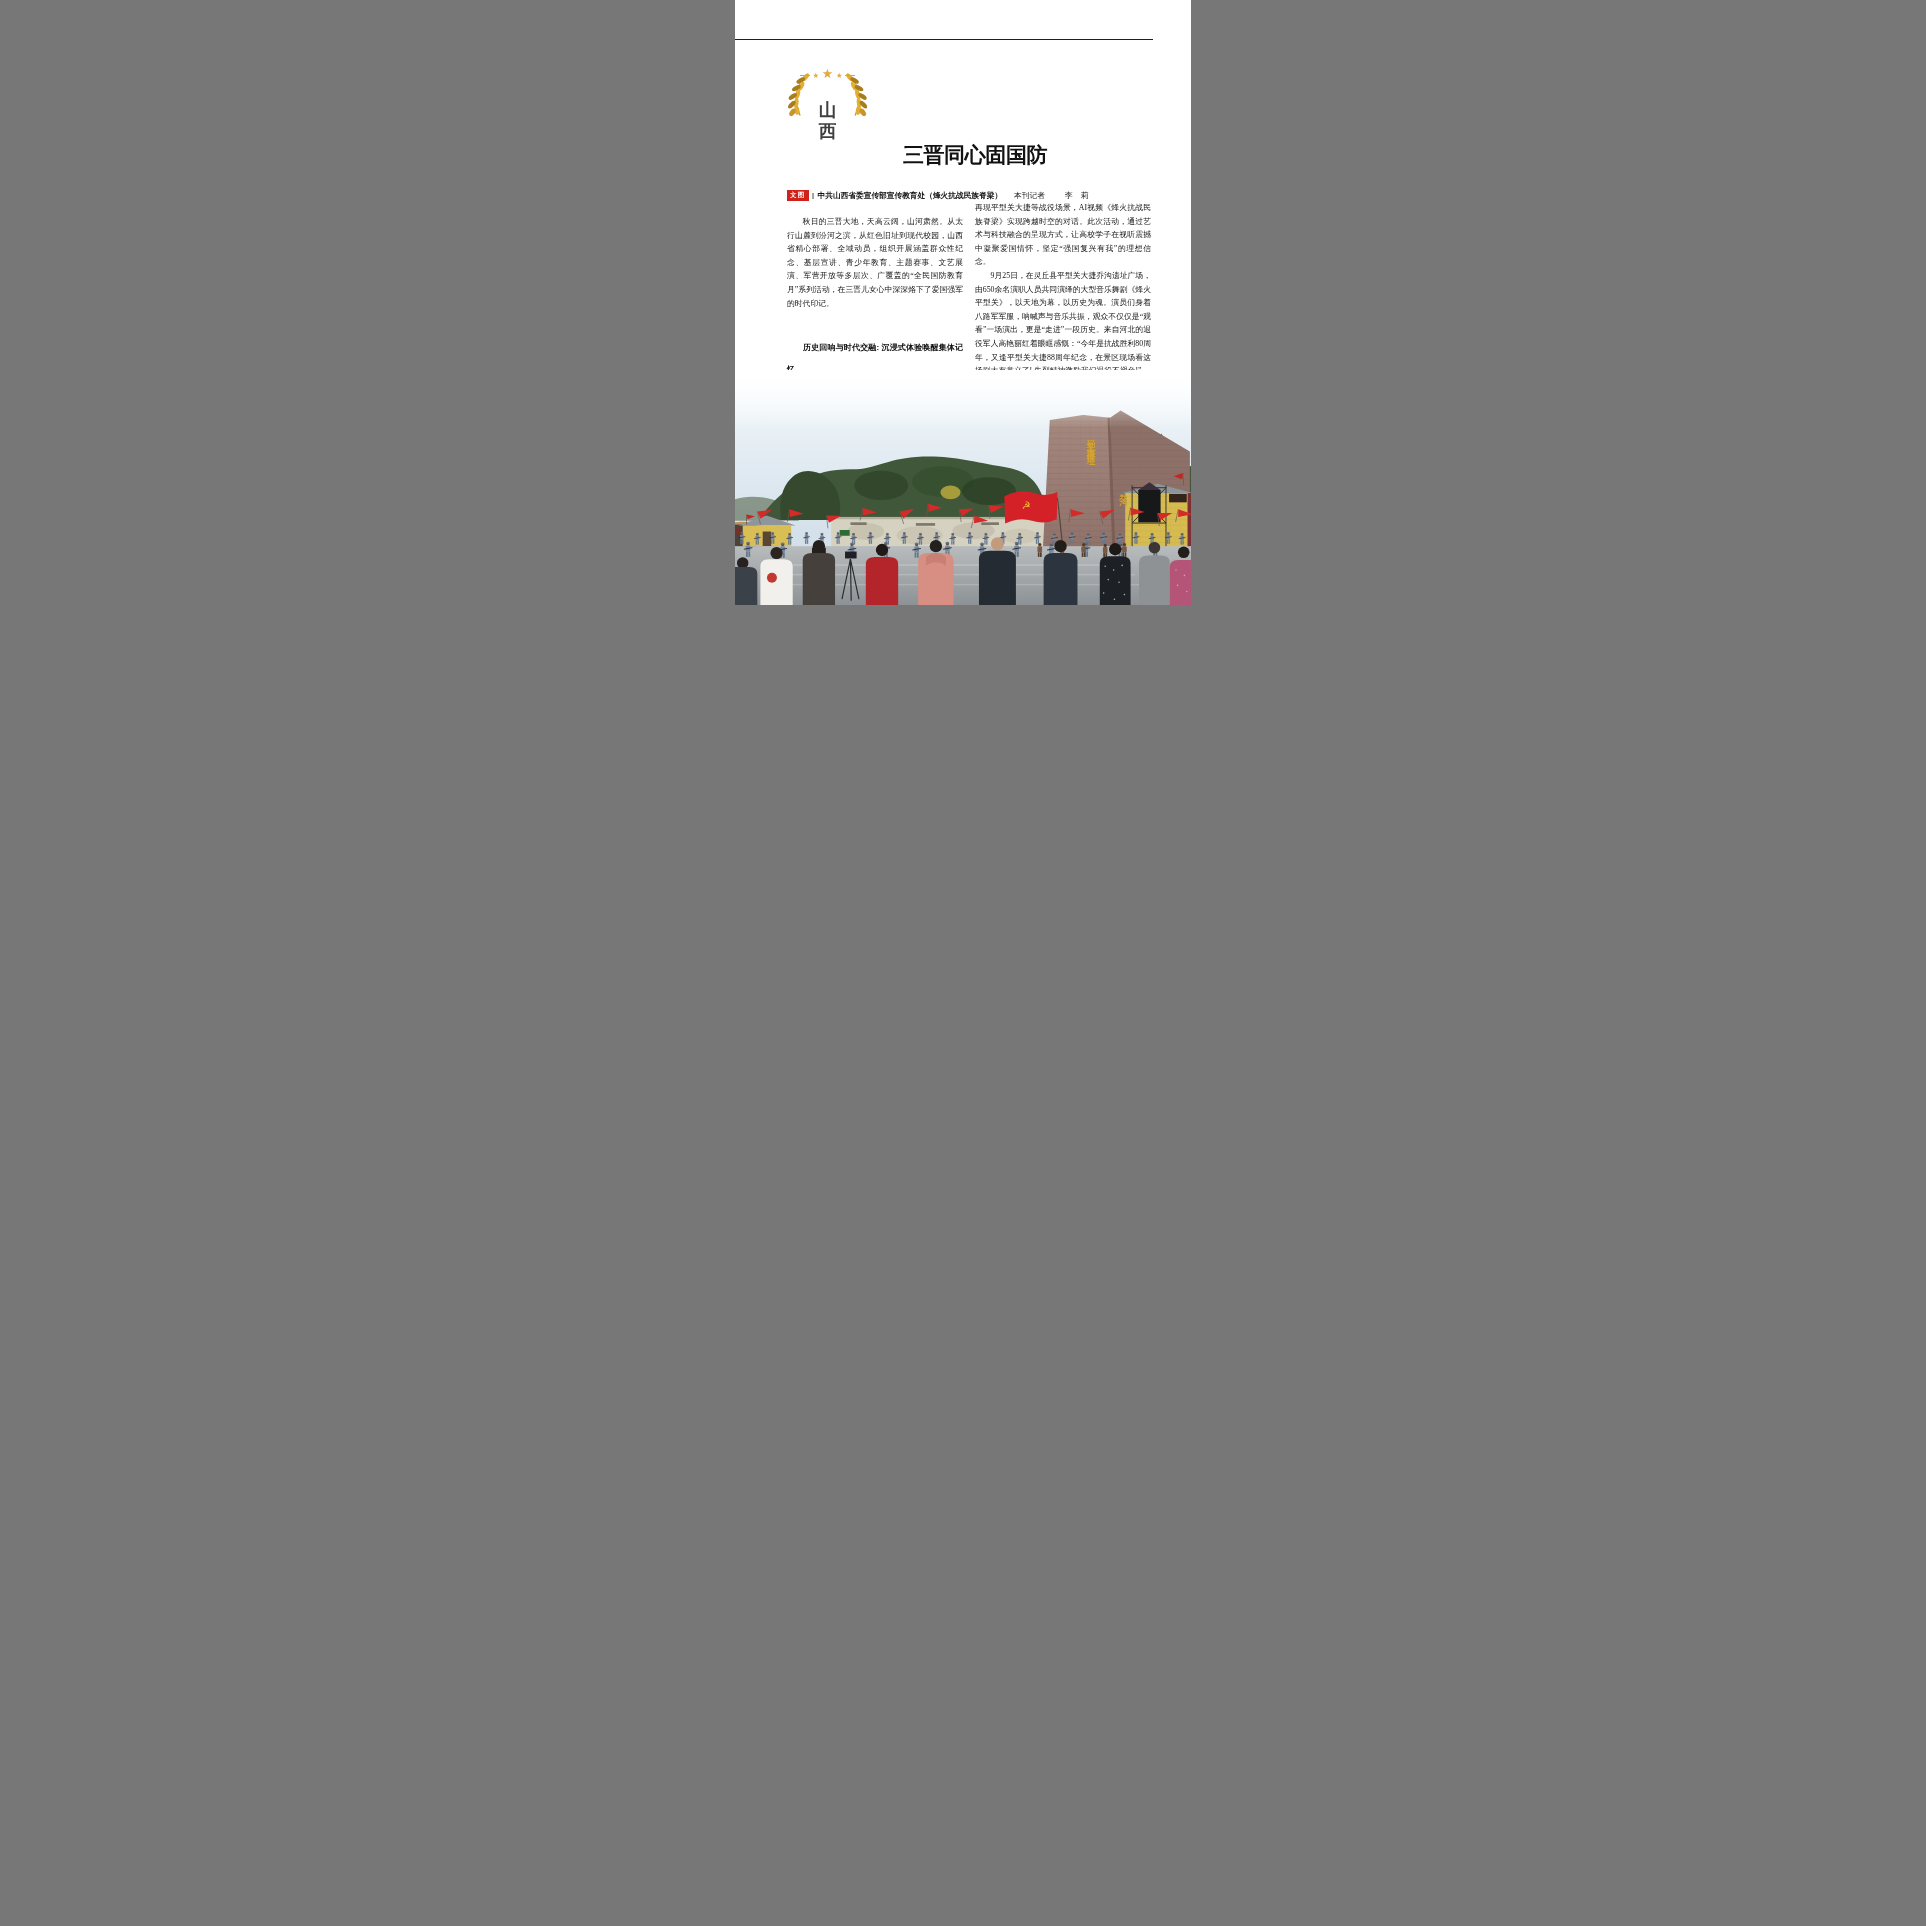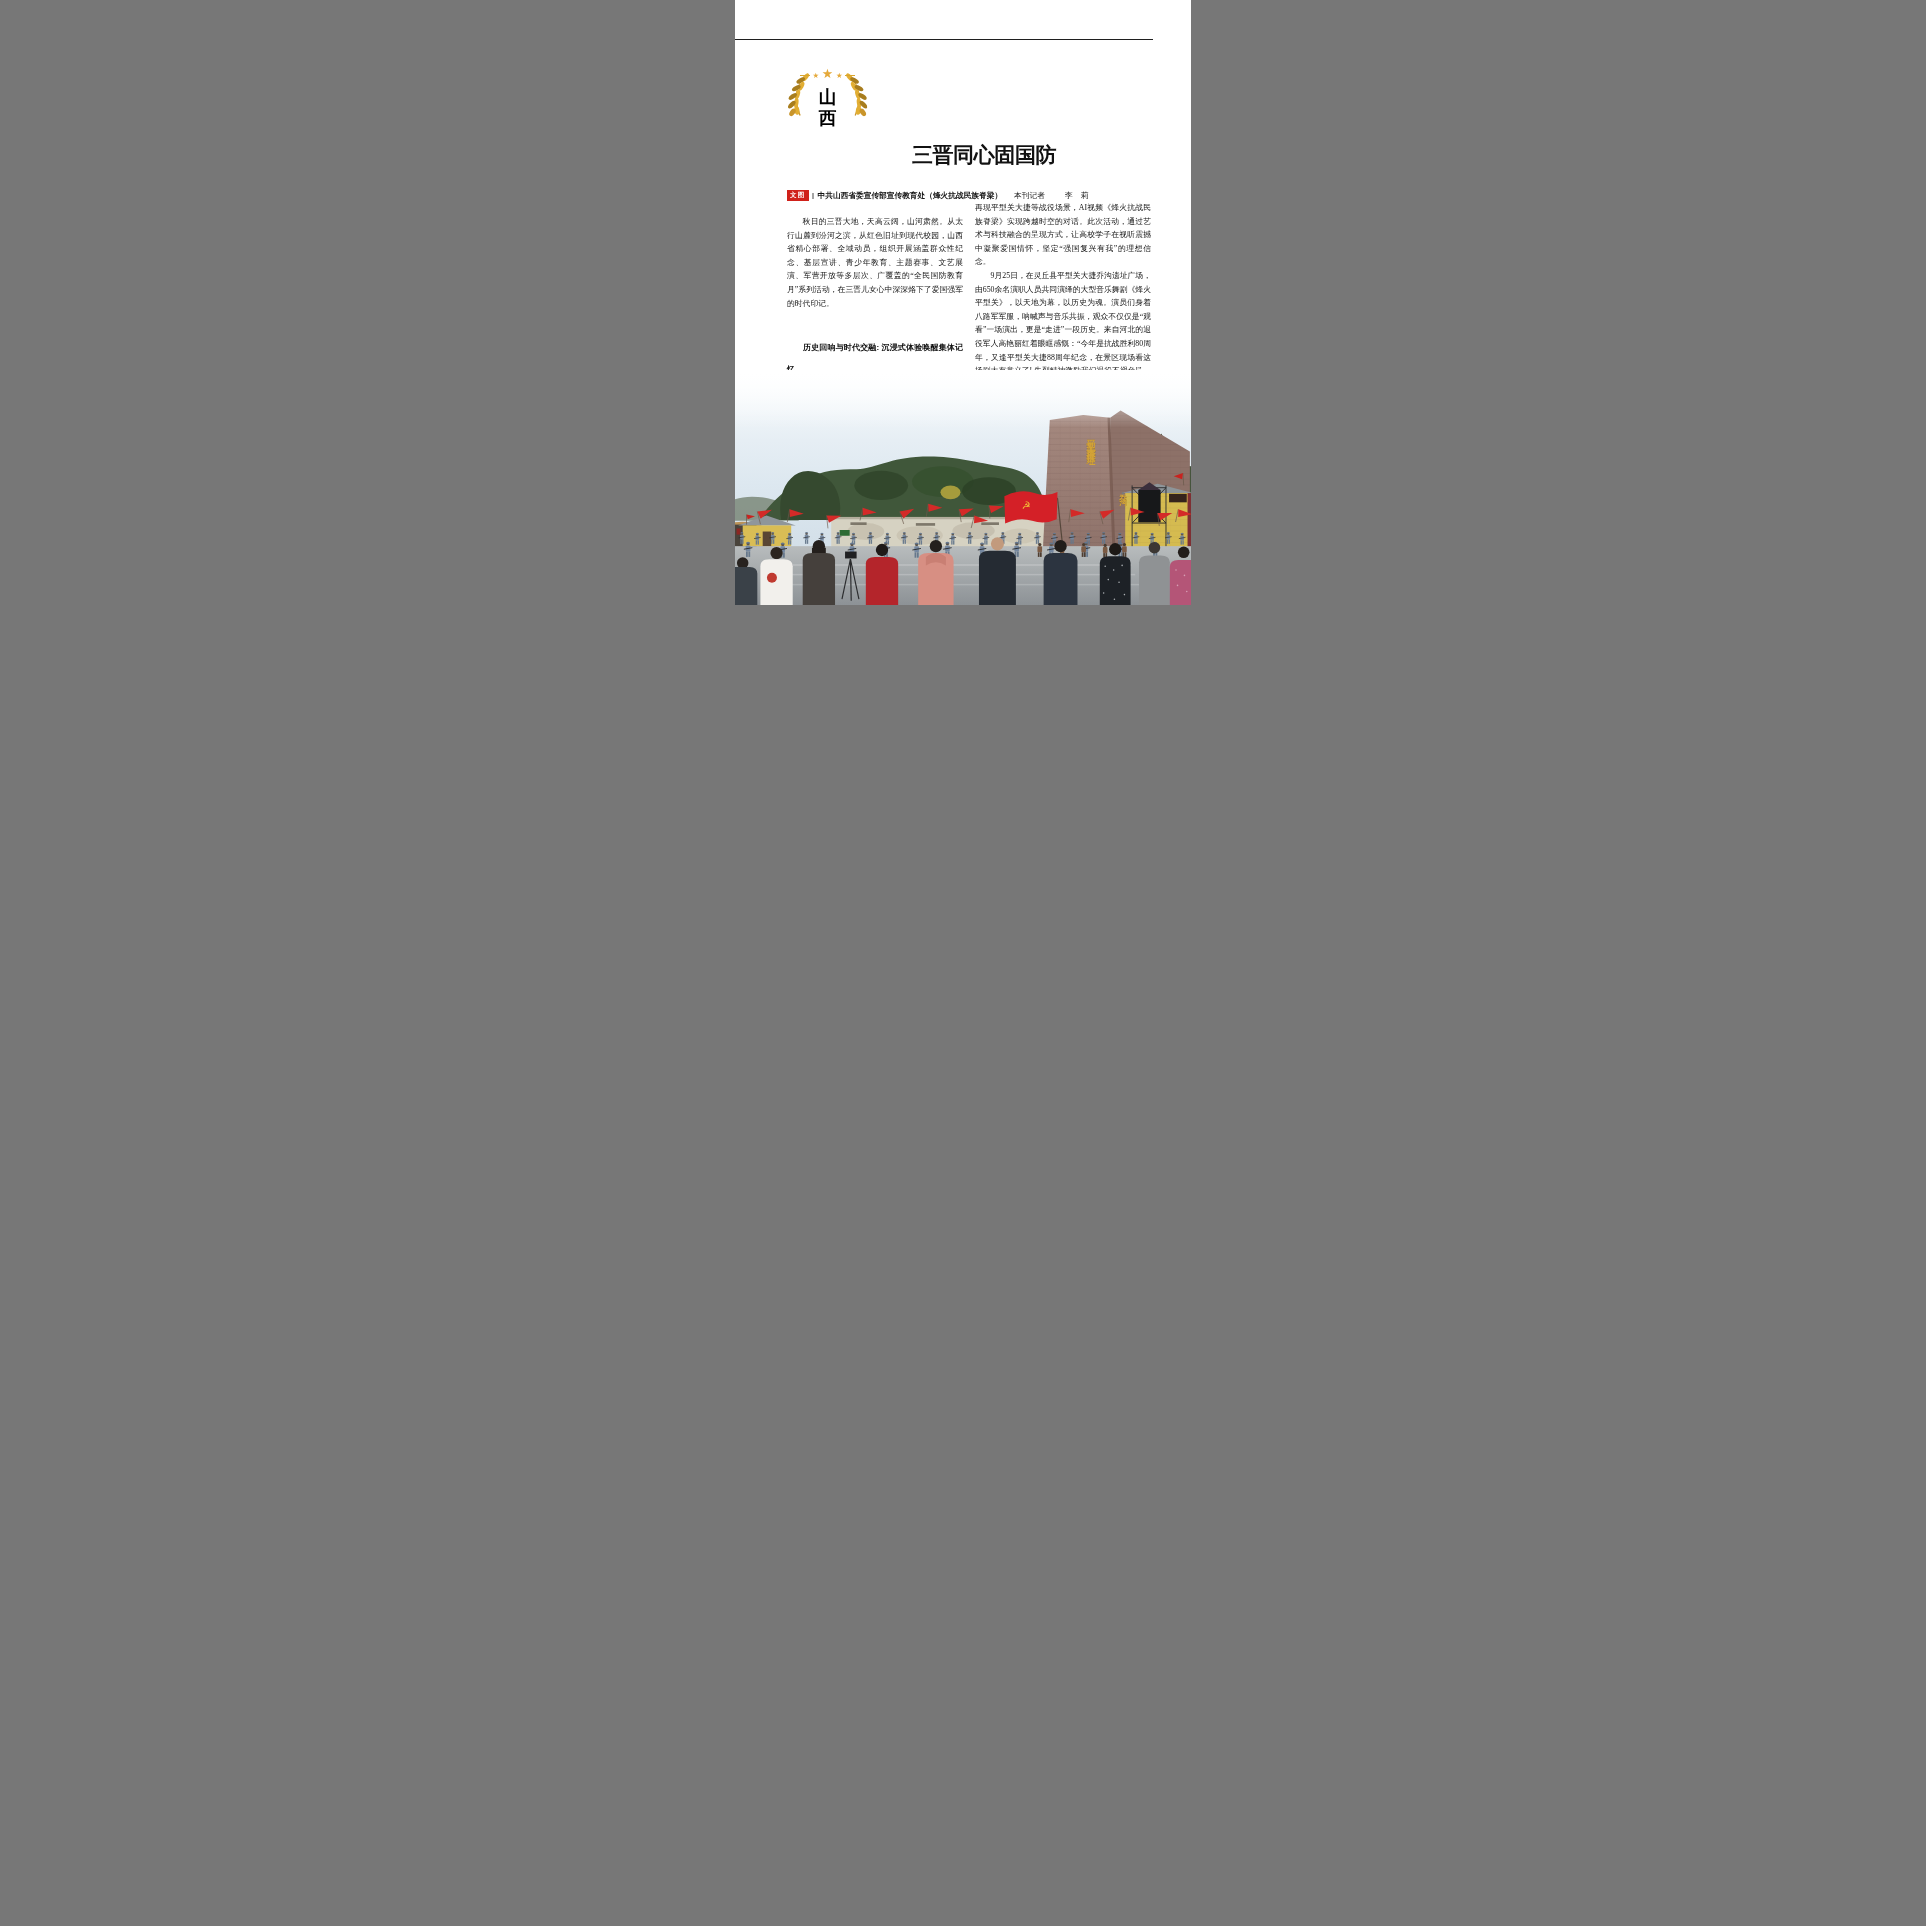--- a/index.html
+++ b/index.html
@@ -17,27 +17,27 @@
   .badge{position:absolute;left:54px;top:70px;width:77px;height:49px;}
   .badge .branch{position:absolute;top:0;width:22.3px;height:49px;}
   .badge .branch.left{left:-1.5px;}
   .badge .branch.right{right:-1.5px;transform:scaleX(-1);}
   .badge .stars-row{position:absolute;left:0;top:0.8px;width:100%;display:flex;align-items:center;justify-content:center;gap:2.7px;}
   .badge .dash{width:10px;height:1.2px;background:#d9a52e;}
   .badge .star{color:#e5a93a;font-family:var(--sans);line-height:1;}
   .badge .star.small{font-size:7.3px;}
   .badge .star.big{font-size:12.7px;margin-top:-3.1px;}
   .badge .region-name{
-    position:absolute;left:0;top:17px;width:100%;text-align:center;
-    font-family:var(--serif);font-weight:700;font-size:17.7px;color:#000000;
+    position:absolute;left:0;top:30px;width:100%;text-align:center;
+    font-family:var(--serif);font-weight:700;font-size:17.7px;color:#404040;
     letter-spacing:14px;padding-left:14px;box-sizing:border-box;line-height:1.2;
   }
   
   .title{
-    position:absolute;left:50%;top:127px;transform:translateX(-50%);margin-left:21px;
+    position:absolute;left:50%;top:127px;transform:translateX(-50%);margin-left:12px;
     font-family:var(--sans);font-weight:900;font-size:21px;letter-spacing:-0.4px;
     color:#121212;white-space:nowrap;
   }
   
   .byline{position:absolute;left:52px;top:190px;width:385px;display:flex;align-items:center;white-space:nowrap;}
   .byline .tag{
     background:#d0211a;color:#fff;font-family:var(--sans);font-weight:700;
     font-size:6.5px;line-height:1;padding:1.9px 3.1px 2.3px;letter-spacing:1.2px;
   }
   .byline .sep{font-family:var(--serif);font-size:8.5px;margin:0 3.5px 0 3.1px;color:#222;}

